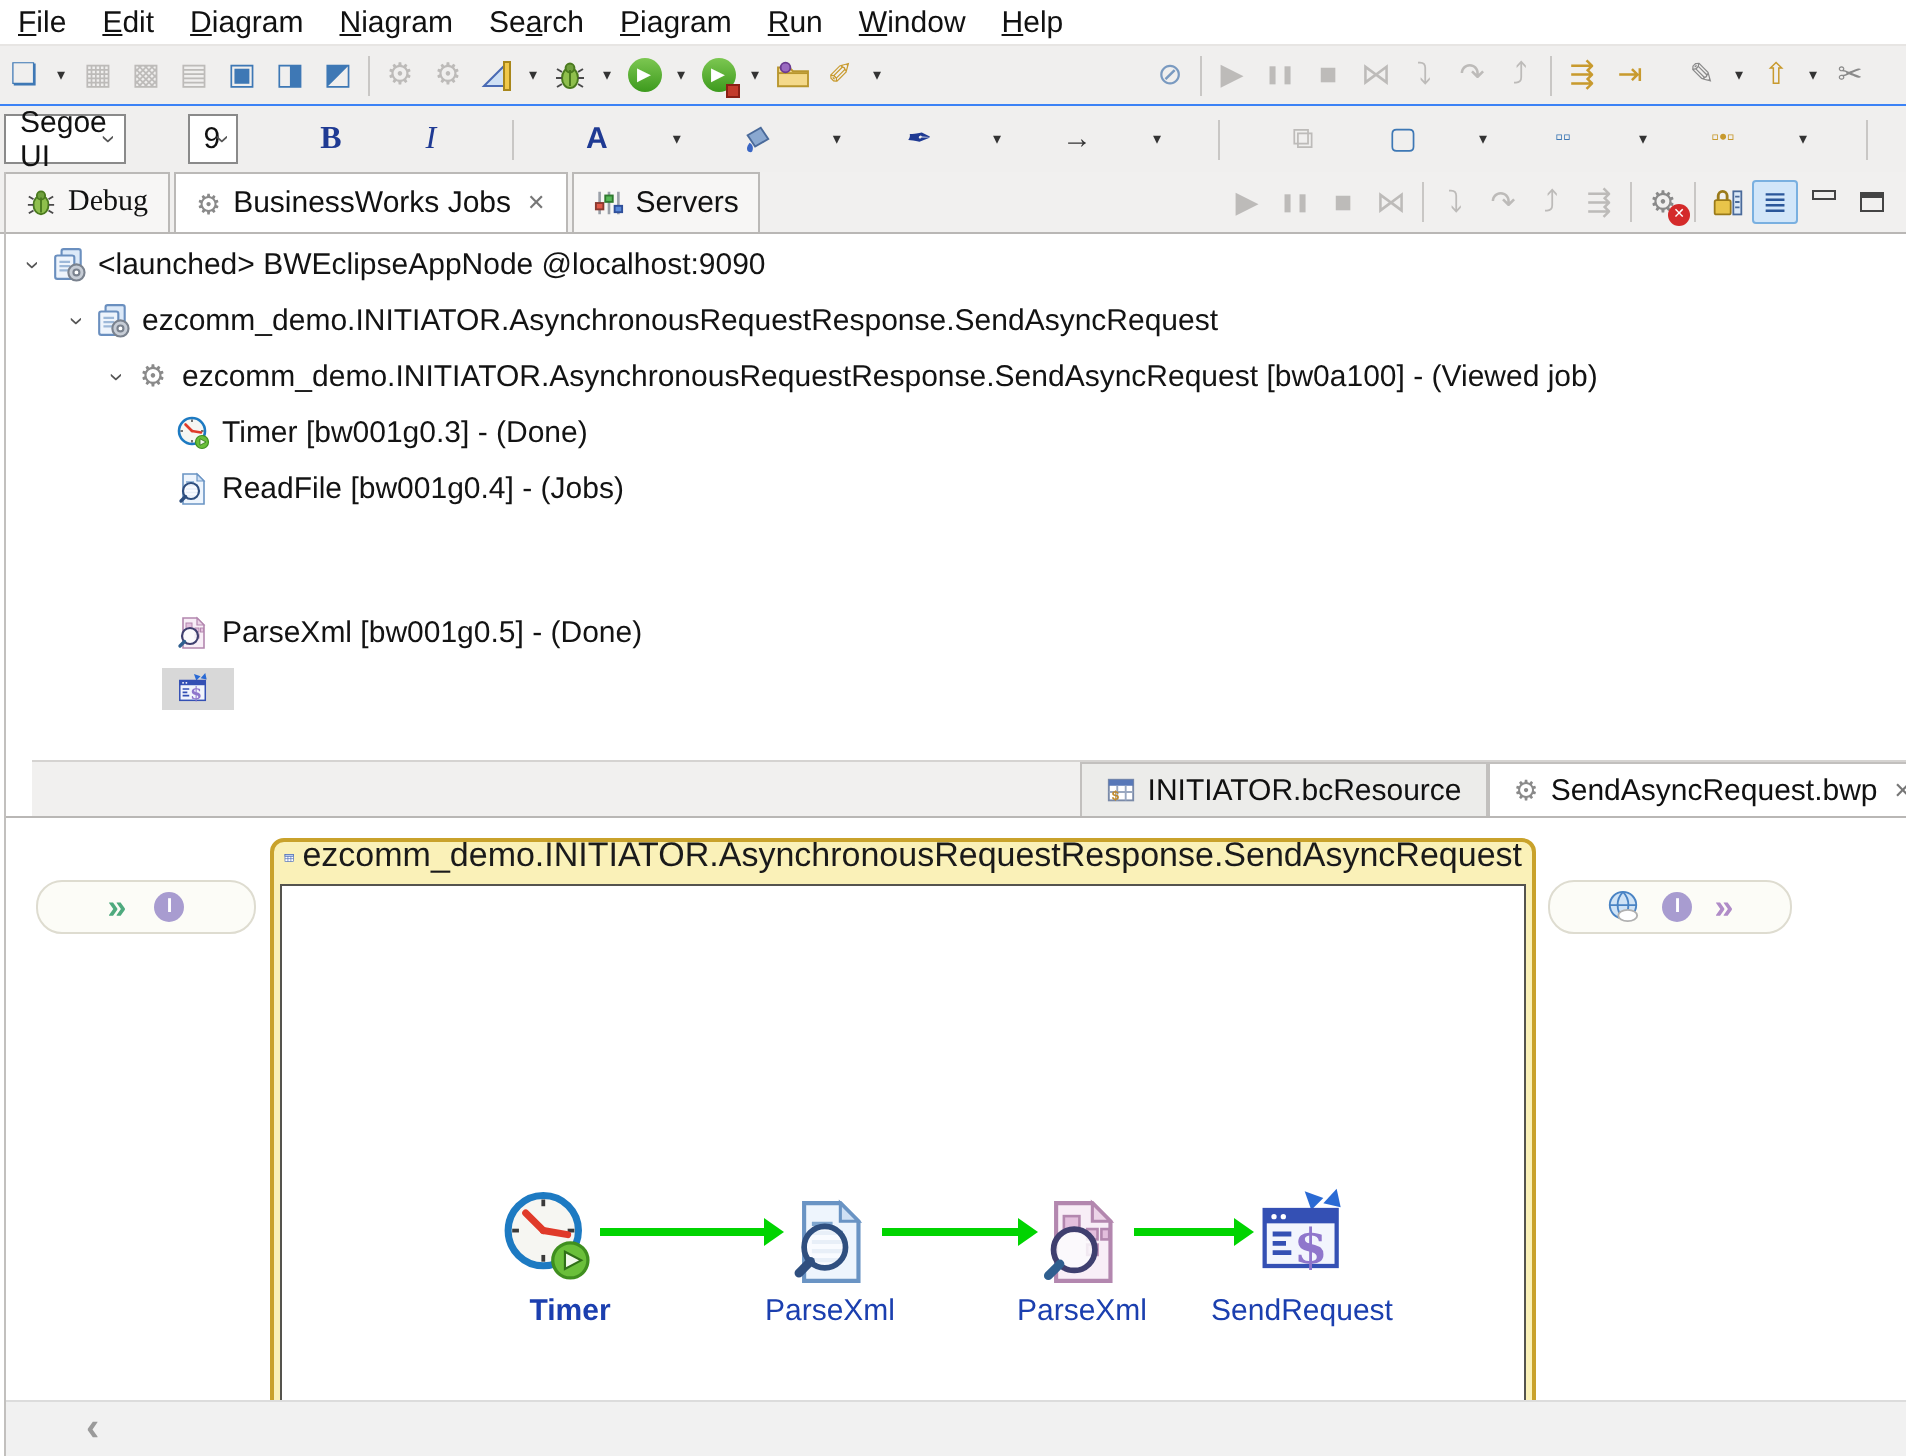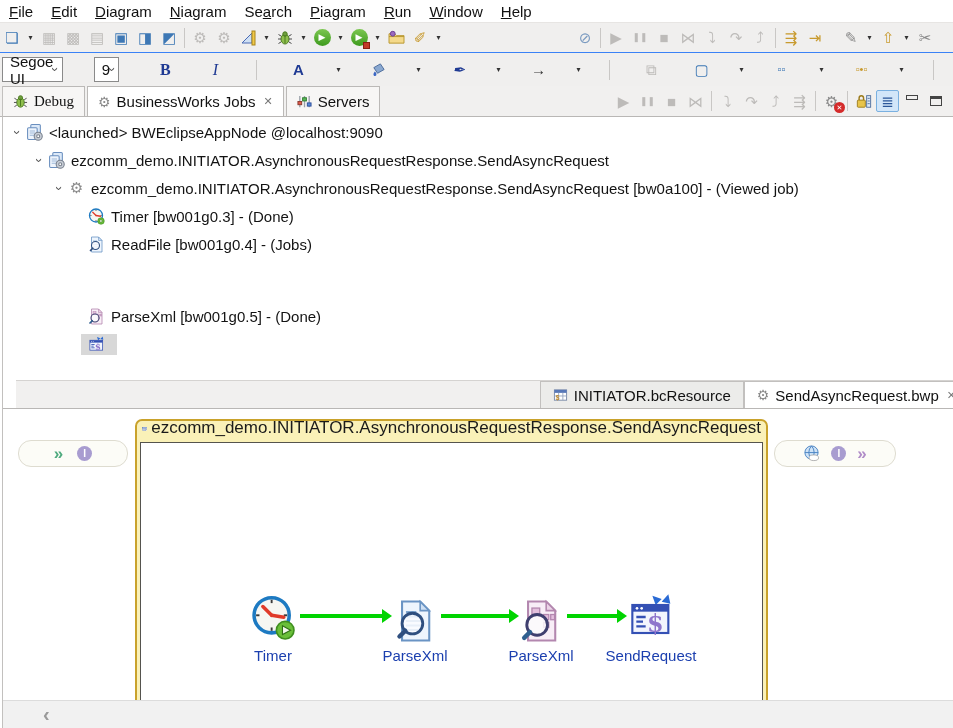--- a/index.html
+++ b/index.html
@@ -603,21 +603,21 @@
         <svg width="44" height="44" viewBox="0 0 34 34">
           <use href="#i-doc-pink"></use>
         </svg>
       </div>
     <div class="activity" style="left:624px; top:184px;">
         <svg width="48" height="48" viewBox="0 0 36 36">
           <use href="#i-dollar-win"></use>
         </svg>
       </div>
 
-    <div class="alabel" style="left:240px; width:60px;">Timer</div>
+    <div class="alabel" style="left:252px; width:60px;font-weight:bold;">Timer</div>
     <div class="alabel" style="left:370px; width:84px;">ParseXml</div>
     <div class="alabel" style="left:496px; width:84px;">ParseXml</div>
     <div class="alabel" style="left:596px; width:104px;">SendRequest</div>
 
     <div class="flow-arrow" style="left:297px; width:82px;"></div>
     <div class="flow-arrow" style="left:438px; width:68px;"></div>
     <div class="flow-arrow" style="left:564px; width:50px;"></div>
   </div>
 
   <div class="hscroll">

